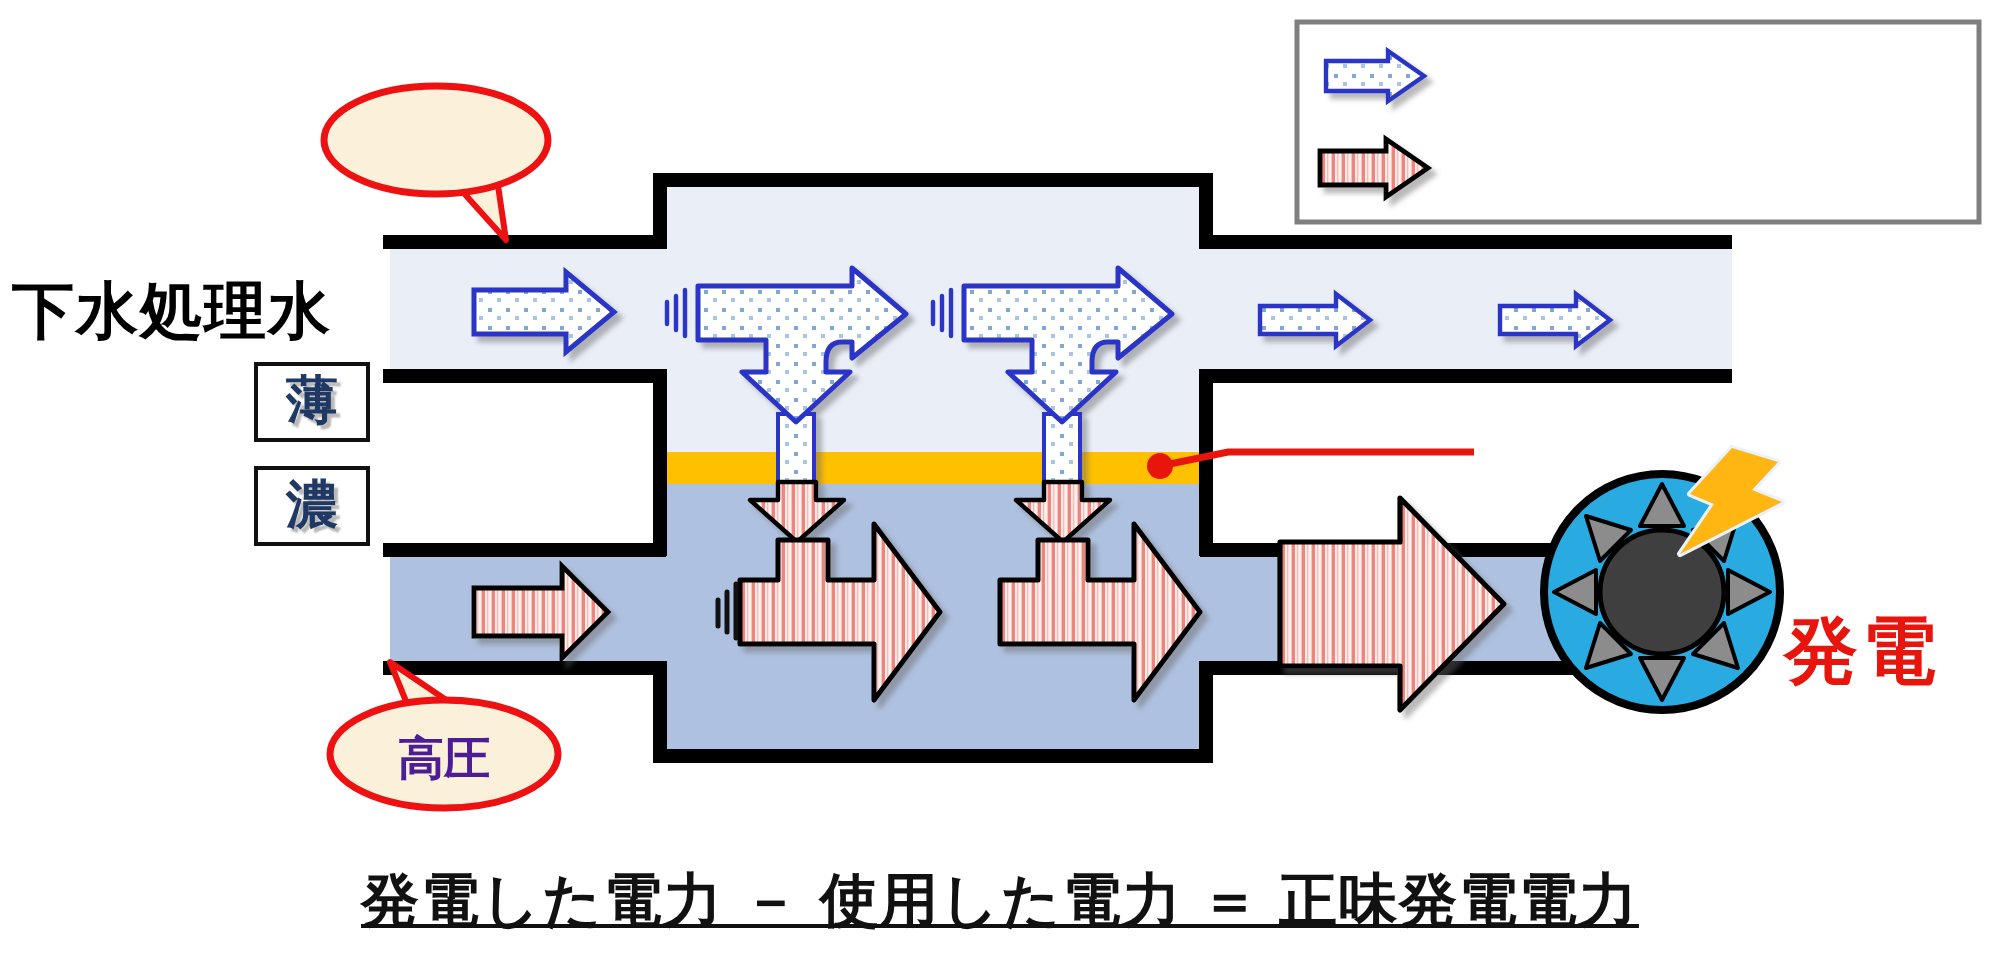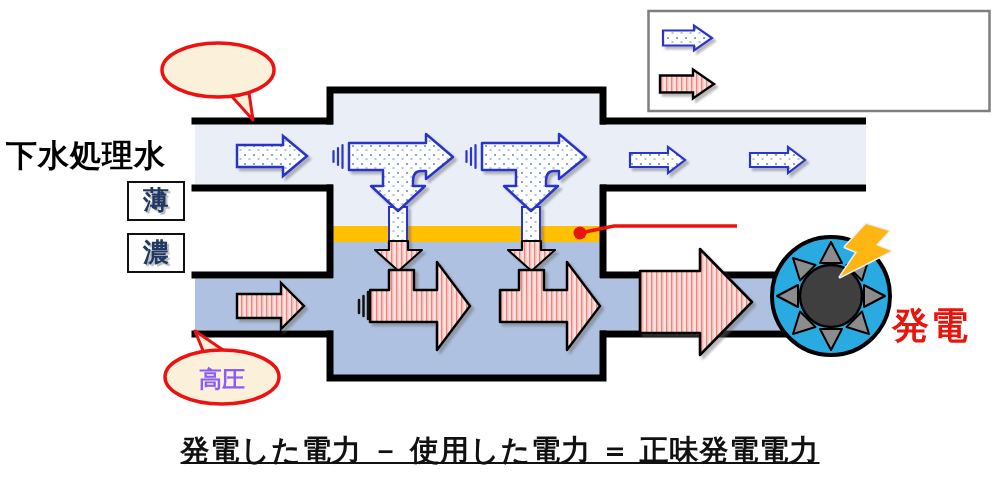--- a/index.html
+++ b/index.html
@@ -14,21 +14,21 @@
   .tagbox{
     position:absolute;left:127px;width:58px;height:40px;background:#fff;
     border:2.5px solid #111;box-sizing:border-box;text-align:center;
     font-size:26px;font-weight:bold;color:#1F3864;line-height:34px;
     text-shadow:2px 2px 1px #b8b8b8;
   }
   .tag-thin{top:181px;}
   .tag-dense{top:233px;}
   .bubble-lbl{position:absolute;width:104px;text-align:center;font-size:23px;font-weight:bold;}
   .bubble-low{left:166px;top:58px;color:#1F3864;}
-  .bubble-high{left:170px;top:364px;color:#8b5cf6;}
+  .bubble-high{left:170px;top:364px;color:#4c1d95;}
   .membrane-lbl{left:633px;top:190px;font-size:23px;font-weight:bold;color:#000;letter-spacing:7px;}
   .generation{left:892px;top:270px;font-size:37px;font-weight:bold;color:#E8150D;letter-spacing:2px;margin-top:31px;}
   .legend-txt{position:absolute;left:722px;font-size:26px;font-weight:600;letter-spacing:1px;}
   .legend-low{top:23px;color:#2430C8;}
   .legend-high{top:69px;color:#F2271C;}
   .formula{
     position:absolute;left:0;top:431px;width:100%;text-align:center;
     font-size:29px;font-weight:600;color:#111;letter-spacing:1px;
   }
   .formula span{border-bottom:2.5px solid #111;padding:0 8px 16px 8px;text-decoration:underline;}

